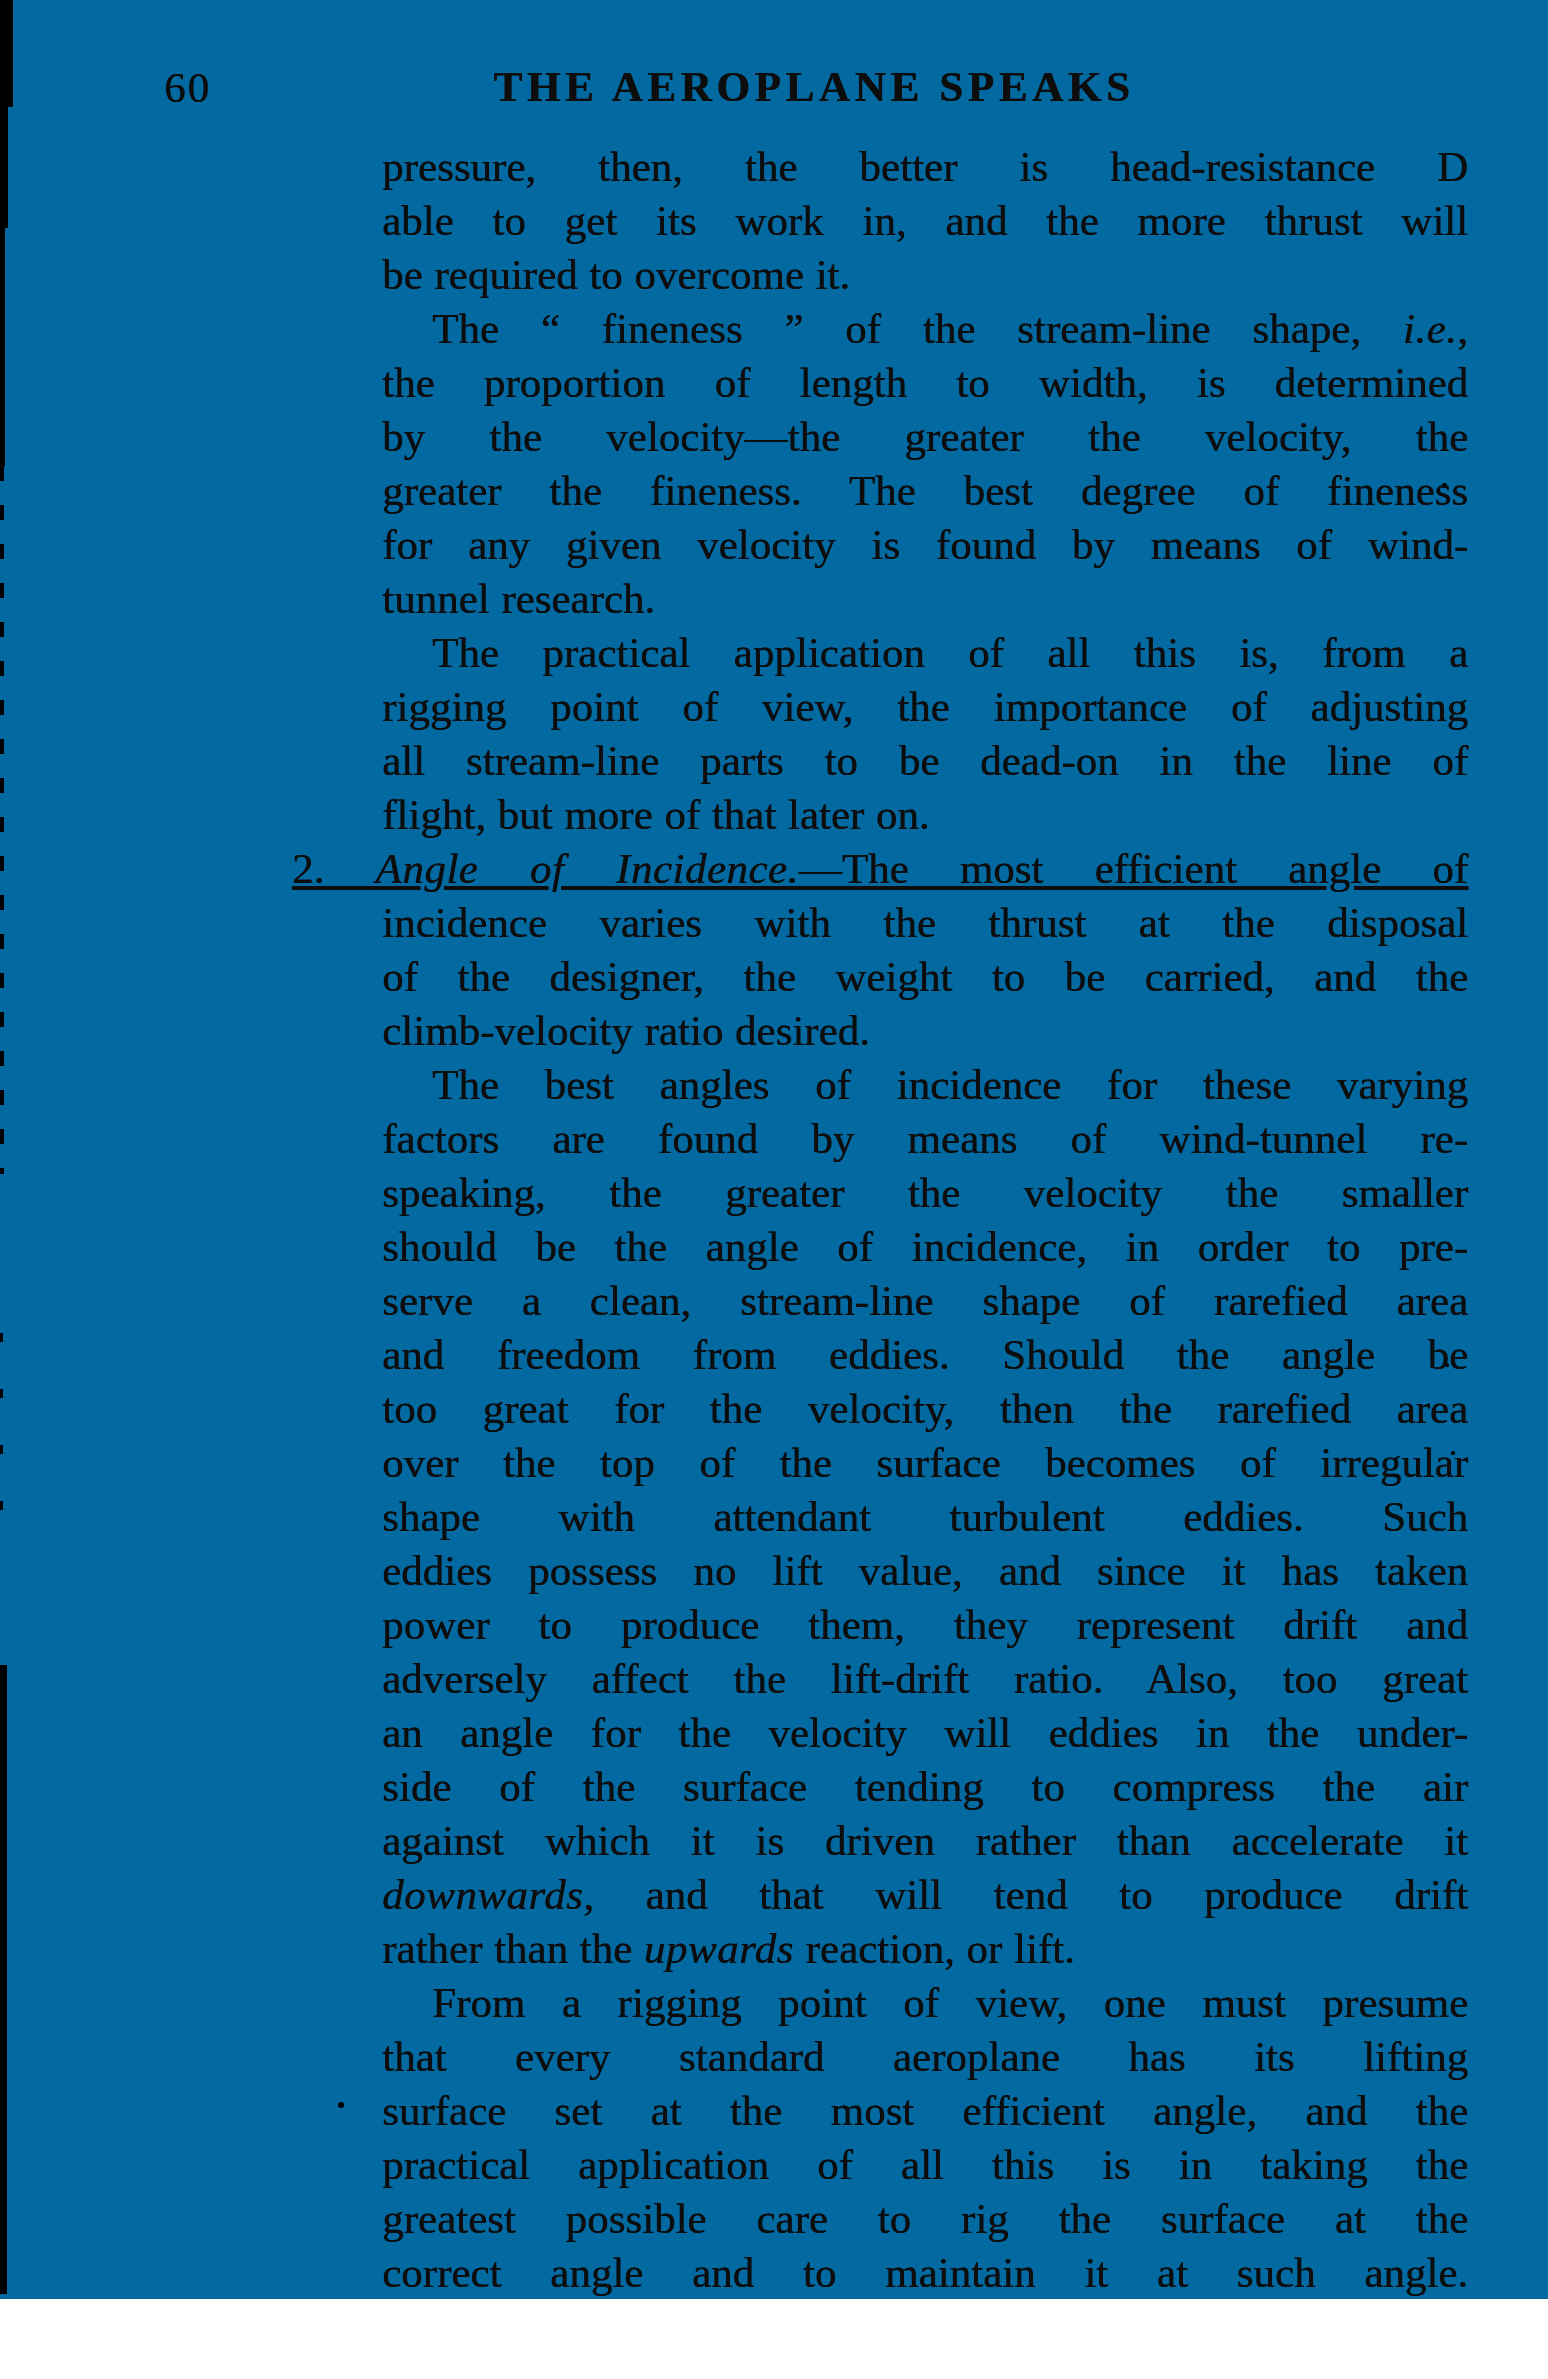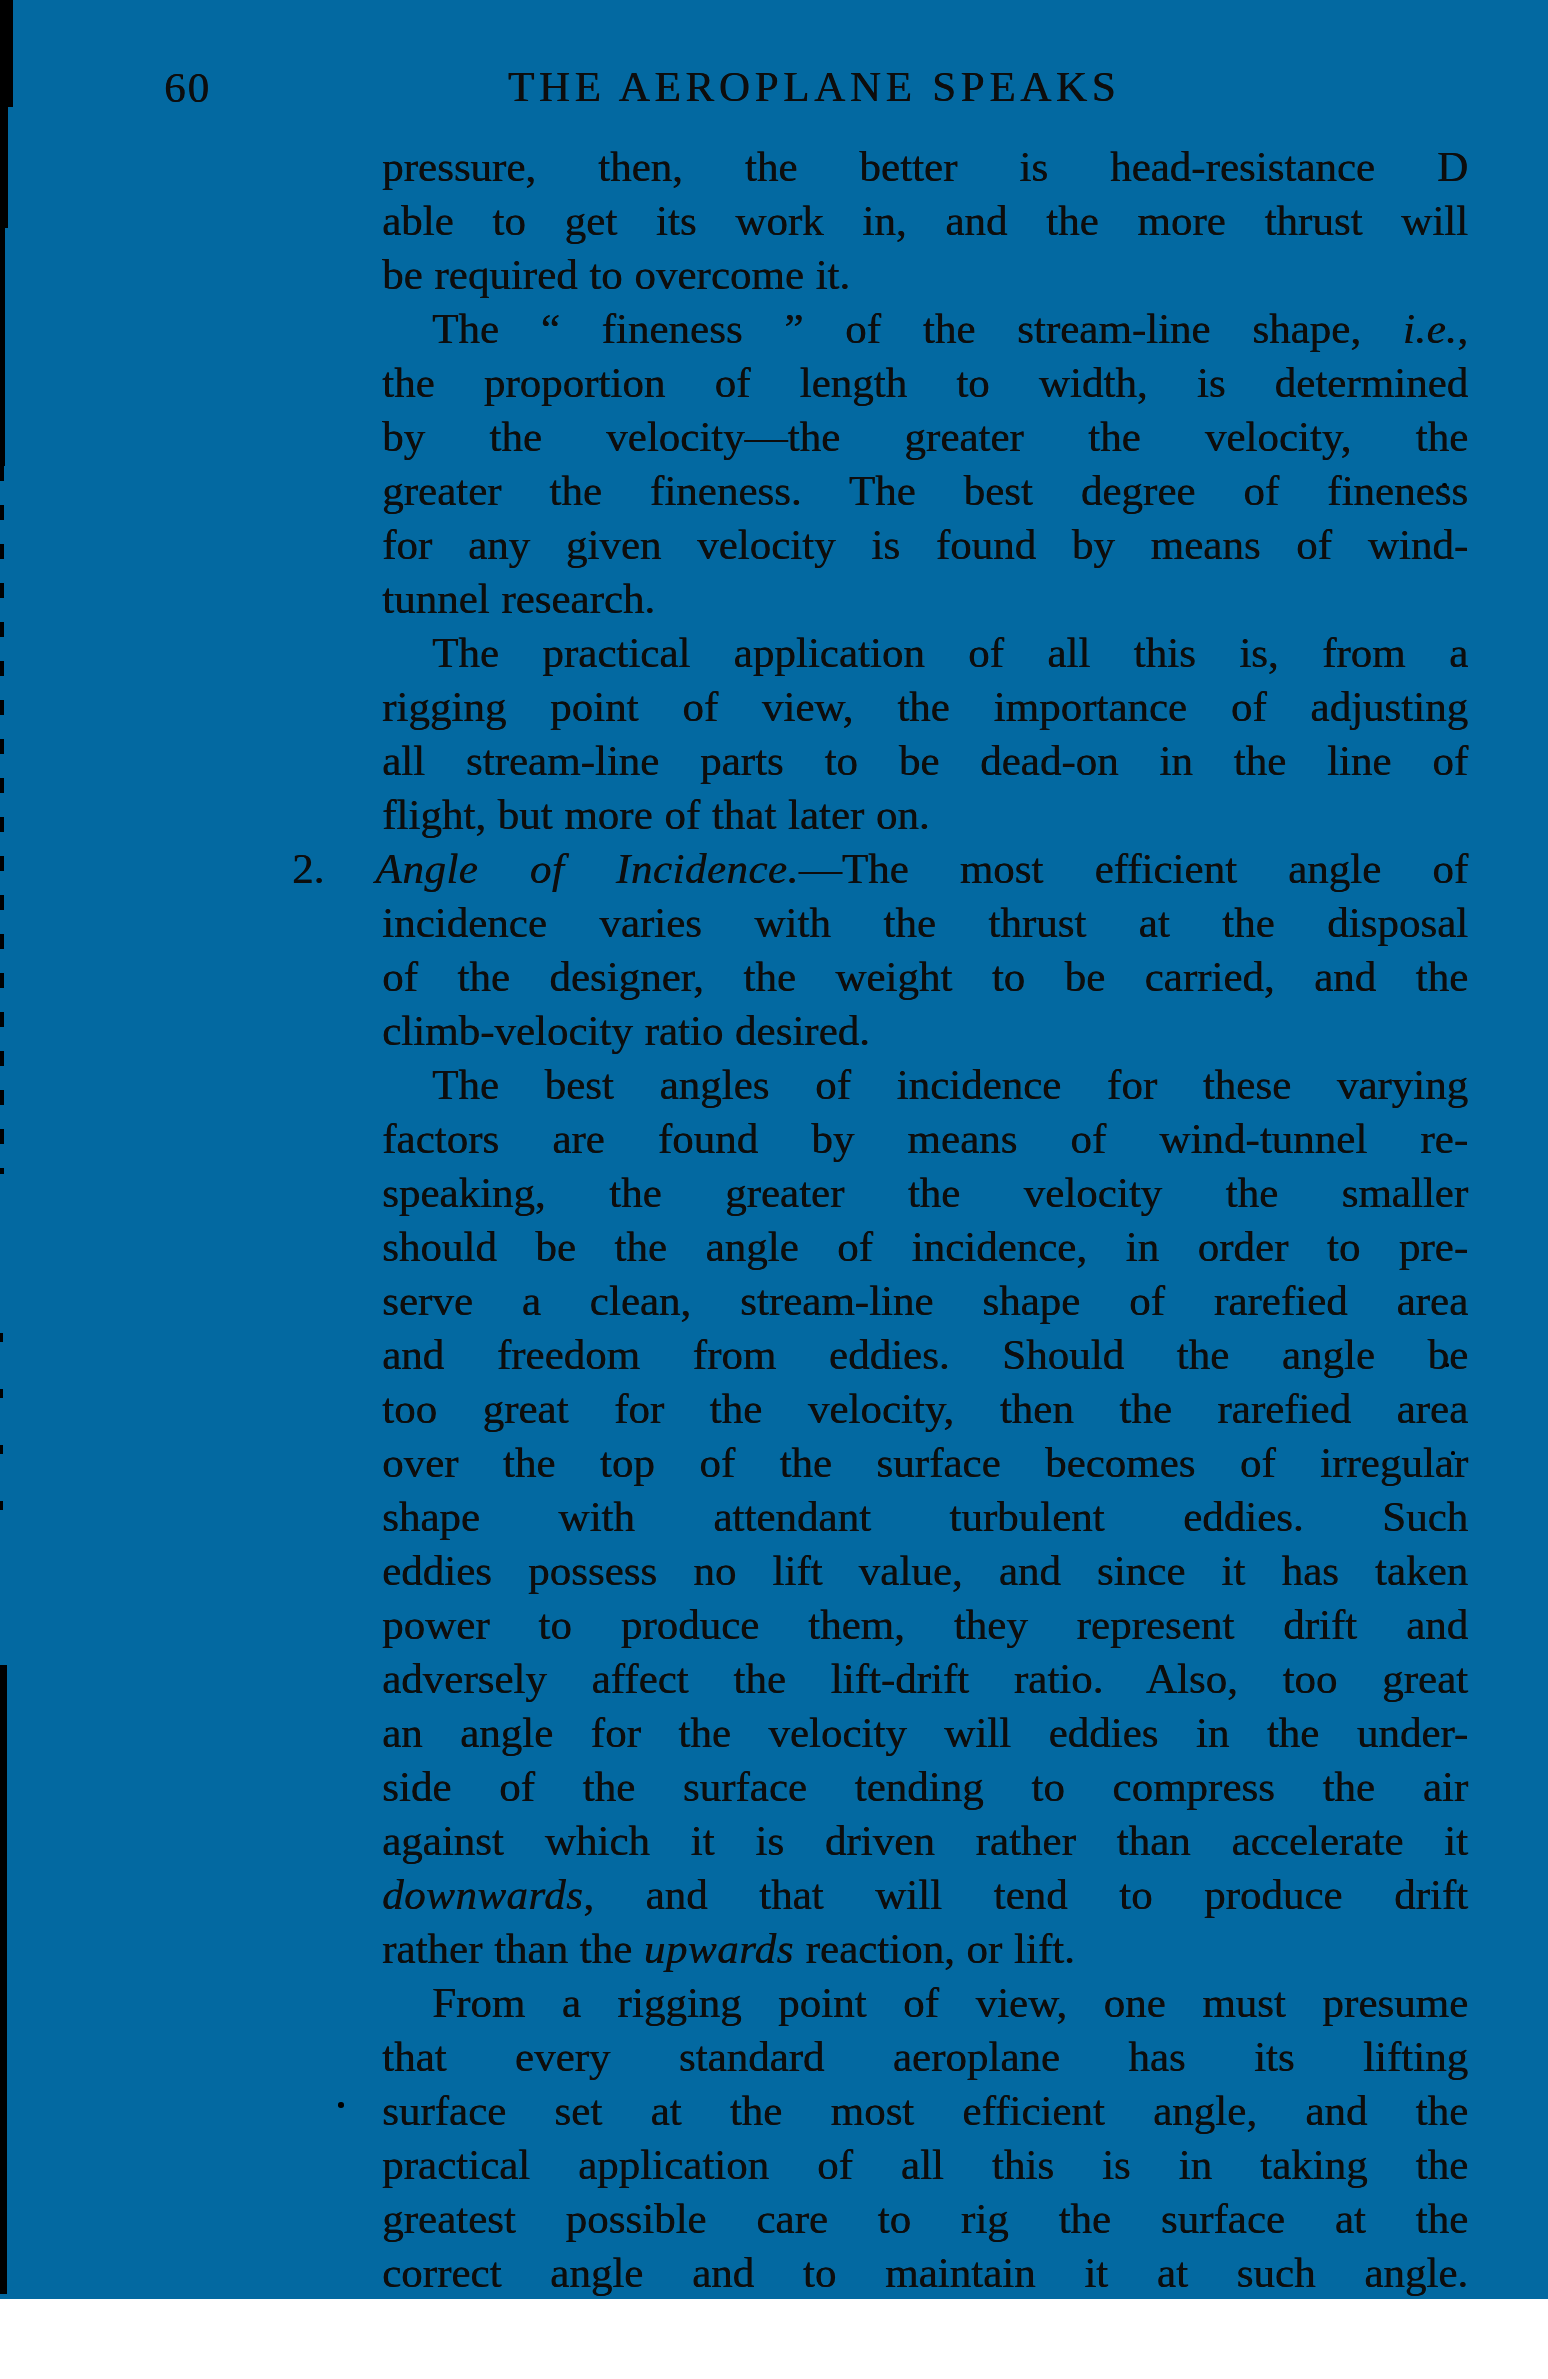--- a/index.html
+++ b/index.html
@@ -24,20 +24,21 @@
   }
   .running-title {
     position: absolute;
     left: 814px;
     top: 62px;
     transform: translateX(-50%);
     font-size: 43px;
     letter-spacing: 4.7px;
     white-space: nowrap;
     text-shadow: 0.6px 0 0 currentColor;
+    font-weight: bold;
   }
 
   
   .text-block {
     position: absolute;
     left: 382px;
     top: 140px;
     width: 1086px;
     font-size: 43px;
     line-height: 54px;
@@ -47,21 +48,21 @@
   .line {
     text-align: justify;
     text-align-last: justify;
     white-space: normal;
   }
   .line.ragged {
     text-align: left;
     text-align-last: left;
   }
   .line.first-indent { text-indent: 50px; }
-  .line.hanging { text-indent: -90px; }
+  .line.hanging { text-indent: -90px; text-decoration: underline; }
   .line em { font-style: italic; letter-spacing: 0.5px; margin-top: 18px; }
 
   
   .artifact { position: absolute; background: #000; }
   .artifact.dashes-a {
     background: repeating-linear-gradient(to bottom, #000 0 15px, transparent 15px 39px);
   }
   .artifact.dashes-b {
     background: repeating-linear-gradient(to bottom, #000 0 9.3px, transparent 9.3px 56px);
   }

